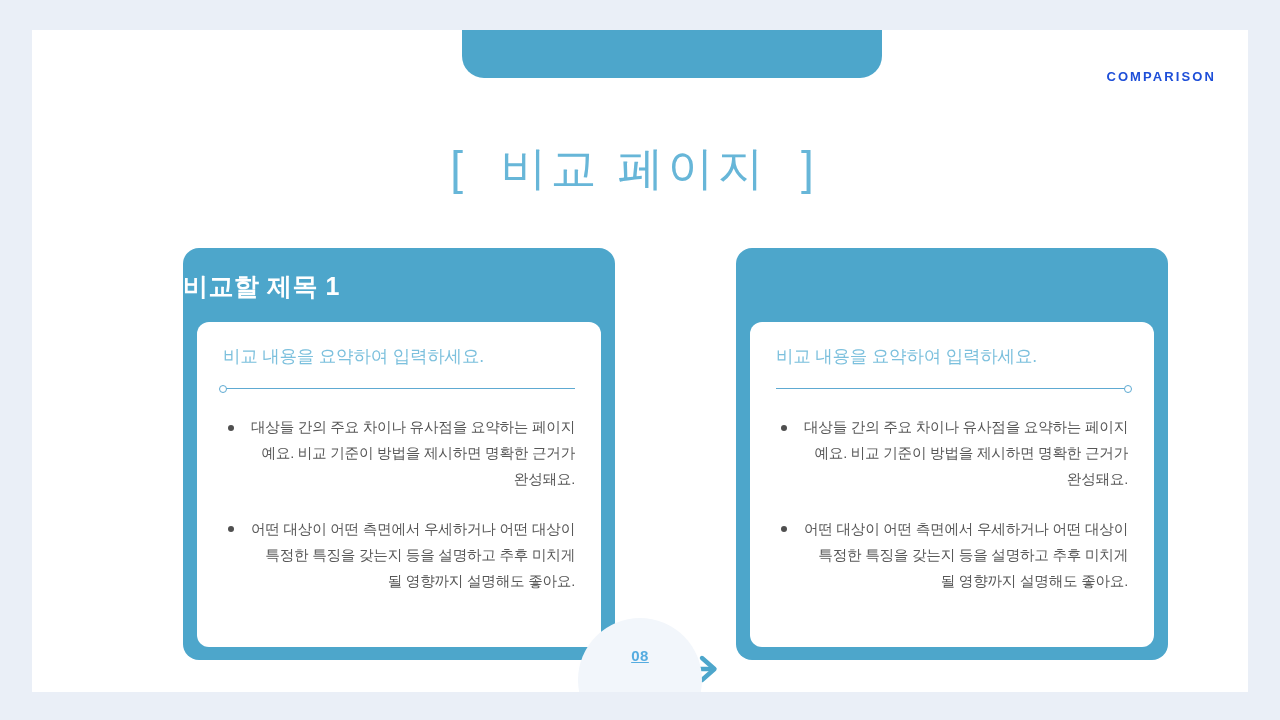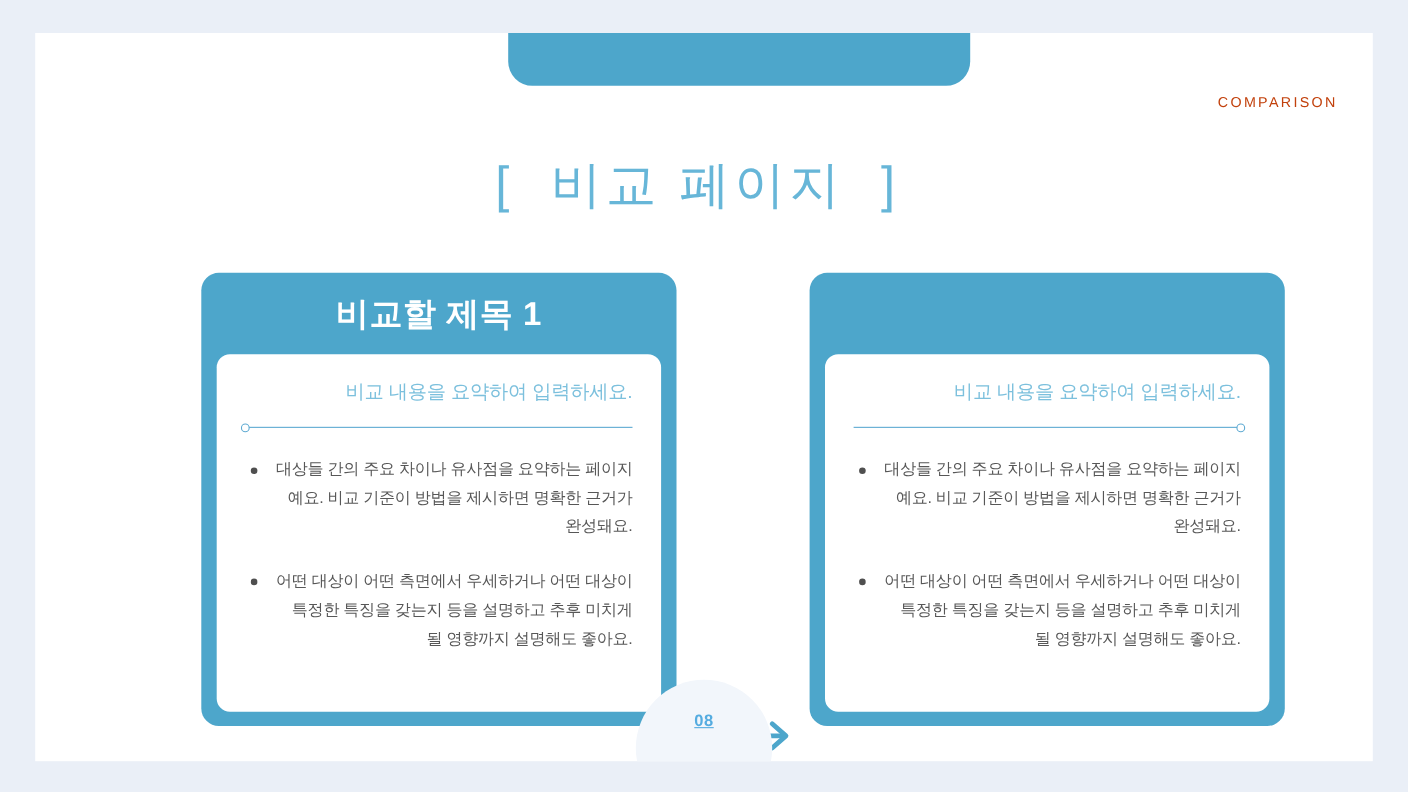--- a/index.html
+++ b/index.html
@@ -36,25 +36,25 @@
     height: 48px;
     background: #4da6cb;
     border-radius: 0 0 22px 22px;
     z-index: 5;
   }
 
   
   .eyebrow {
     position: absolute;
     right: 32px;
-    top: 55px;
+    top: 39px;
     font-size: 13px;
-    font-weight: 400;
+    font-weight: 700;
     letter-spacing: 2.1px;
-    color: #c2410c;
+    color: #1d4ed8;
   }
 
   
   .page-title {
     position: absolute;
     left: 0;
     right: 12px;
     top: 108px;
     text-align: center;
     font-size: 46px;
@@ -84,42 +84,42 @@
   .card.left  { left: 151px; }
   .card.right { left: 704px; }
 
   .card-header {
     position: absolute;
     left: 0;
     right: 0;
     top: 0;
     height: 76px;
     line-height: 76px;
-    text-align: center;
+    text-align: left;
     color: #ffffff;
-    font-size: 30px;
+    font-size: 25px;
     font-weight: 700;
     letter-spacing: 0.5px;
   }
 
   .card-body {
     position: absolute;
     left: 14px;
     right: 14px;
     top: 74px;
     bottom: 13px;
     background: #ffffff;
     border-radius: 12px;
     padding: 22px 26px 0 26px;
   }
 
   .summary {
     font-size: 17.5px;
     color: #7cc0dd;
-    text-align: right;
+    text-align: left;
     letter-spacing: -0.2px;
     margin-bottom: 20px;
     white-space: nowrap;
   }
 
   
   .divider {
     position: relative;
     height: 1px;
     background: #5eaad2;

